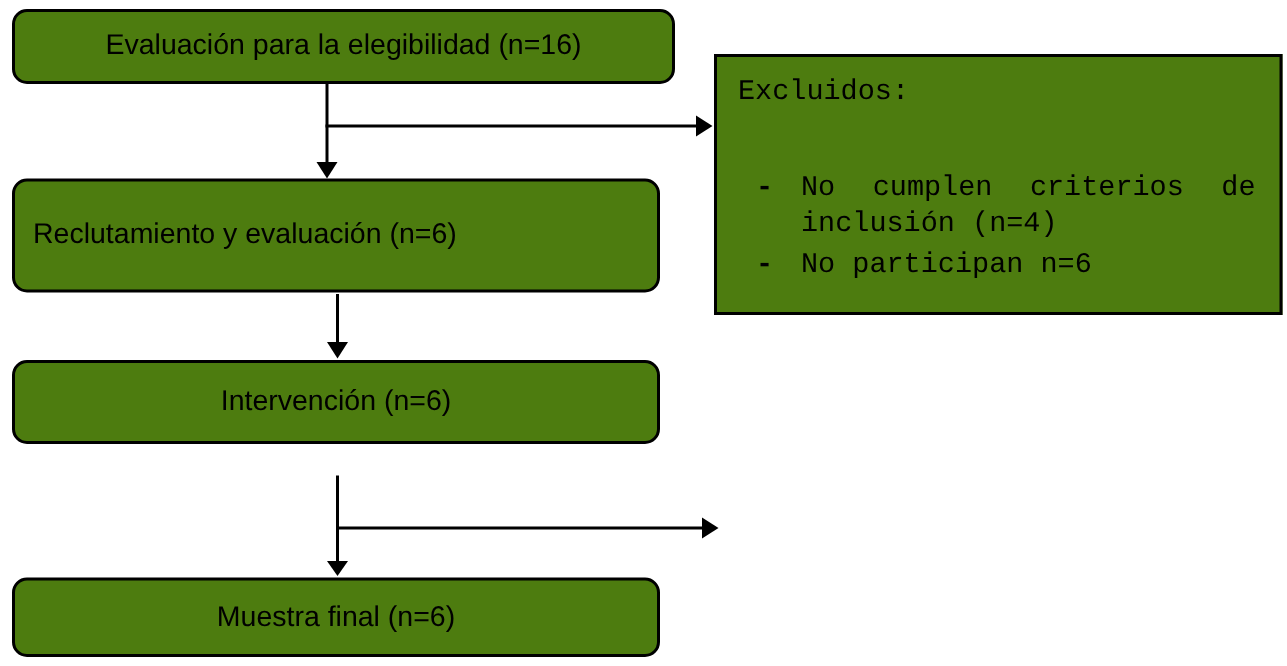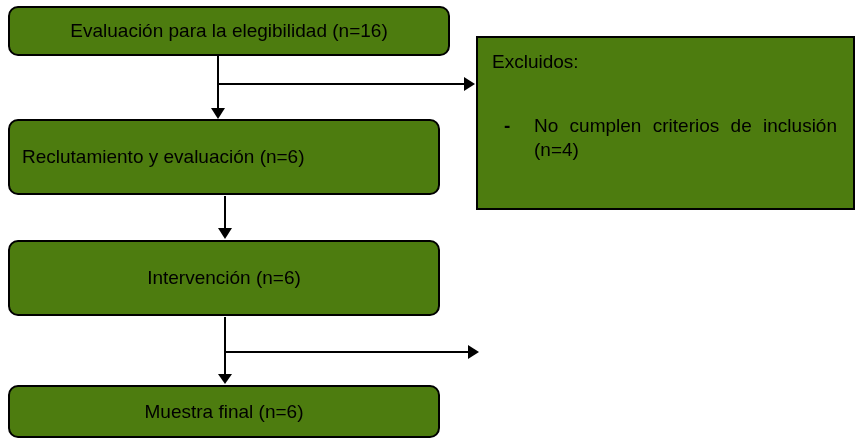--- a/index.html
+++ b/index.html
@@ -29,23 +29,23 @@
     display: flex;
     align-items: center;
     font-size: 19px;
     line-height: 1.25;
   }
   .rounded { border-radius: 10px; }
   .center { justify-content: center; text-align: center; }
 
   .b-eligibility { left: 8px;   top: 6px;   width: 442px; height: 50px; }
   .b-recruit     { left: 8px;   top: 119px; width: 432px; height: 76px; padding-left: 12px; }
-  .b-interv      { left: 8px;   top: 240px; width: 432px; height: 76px; }
+  .b-interv      { left: 8px;   top: 240px; width: 432px; height: 56px; }
   .b-final       { left: 8px;   top: 385px; width: 432px; height: 53px; }
-  .b-excluded    { left: 476px; top: 36px;  width: 379px; height: 174px; display: block; padding: 12px 16px 12px 14px; }
+  .b-excluded    { left: 476px; top: 36px;  width: 379px; height: 174px; display: block; padding: 12px 16px 12px 14px; font-family: Liberation Mono, monospace; }
   .b-lost        { left: 480px; top: 330px; width: 375px; height: 63px; padding-left: 12px; }
 
   .excl-list { margin-top: 40px; }
   .excl-item {
     position: relative;
     padding-left: 42px;
     text-align: justify;
     margin-bottom: 4px;
   }
   .excl-item::before {
@@ -82,20 +82,23 @@
   <div class="box rounded center b-eligibility">
     <span>Evaluación para la elegibilidad (n=16)</span>
   </div>
 
   <div class="box b-excluded">
     <div>Excluidos:</div>
     <div class="excl-list">
       <div class="excl-item">
         <span>No cumplen criterios de inclusión (n=4)</span>
       </div>
+      <div class="excl-item">
+        <span>No participan n=6</span>
+      </div>
     </div>
   </div>
 
   <div class="box rounded b-recruit">
     <span>Reclutamiento y evaluación (n=6)</span>
   </div>
 
   <div class="box rounded center b-interv">
     <span>Intervención (n=6)</span>
   </div>

